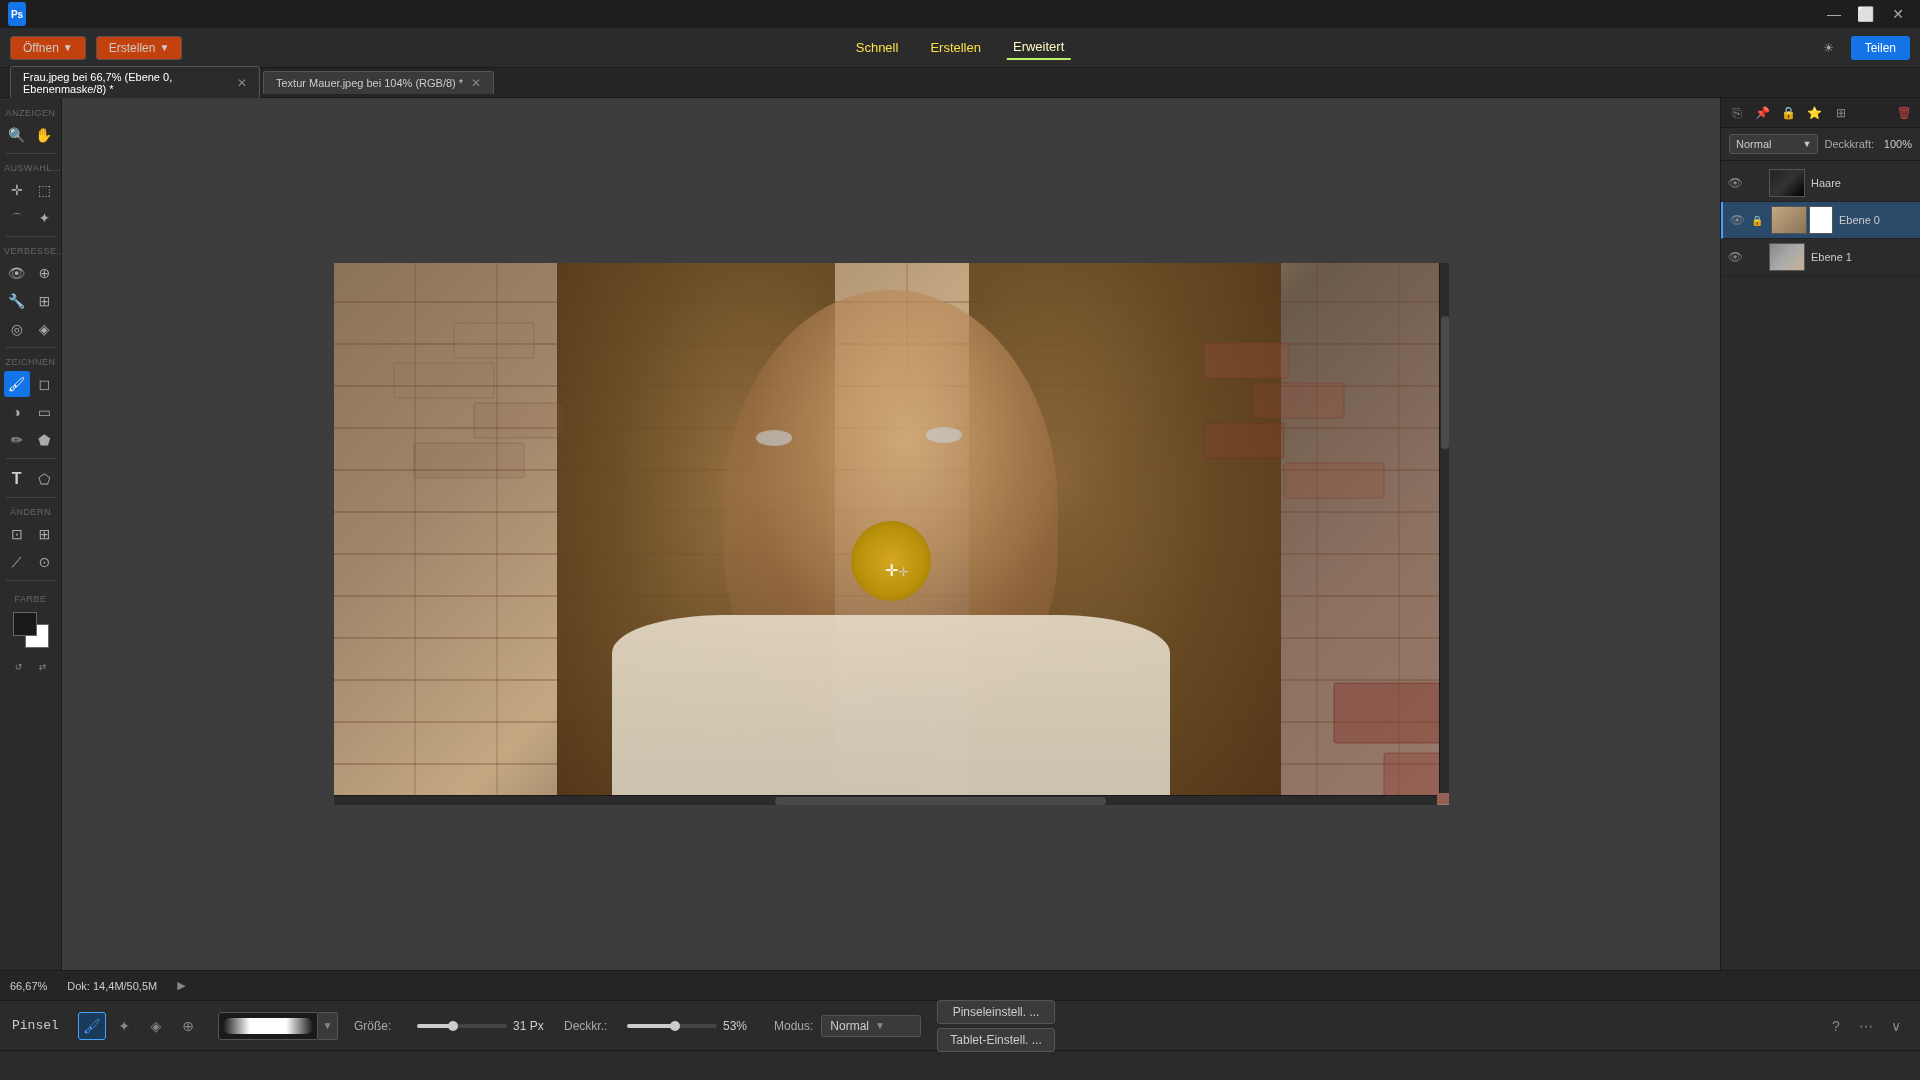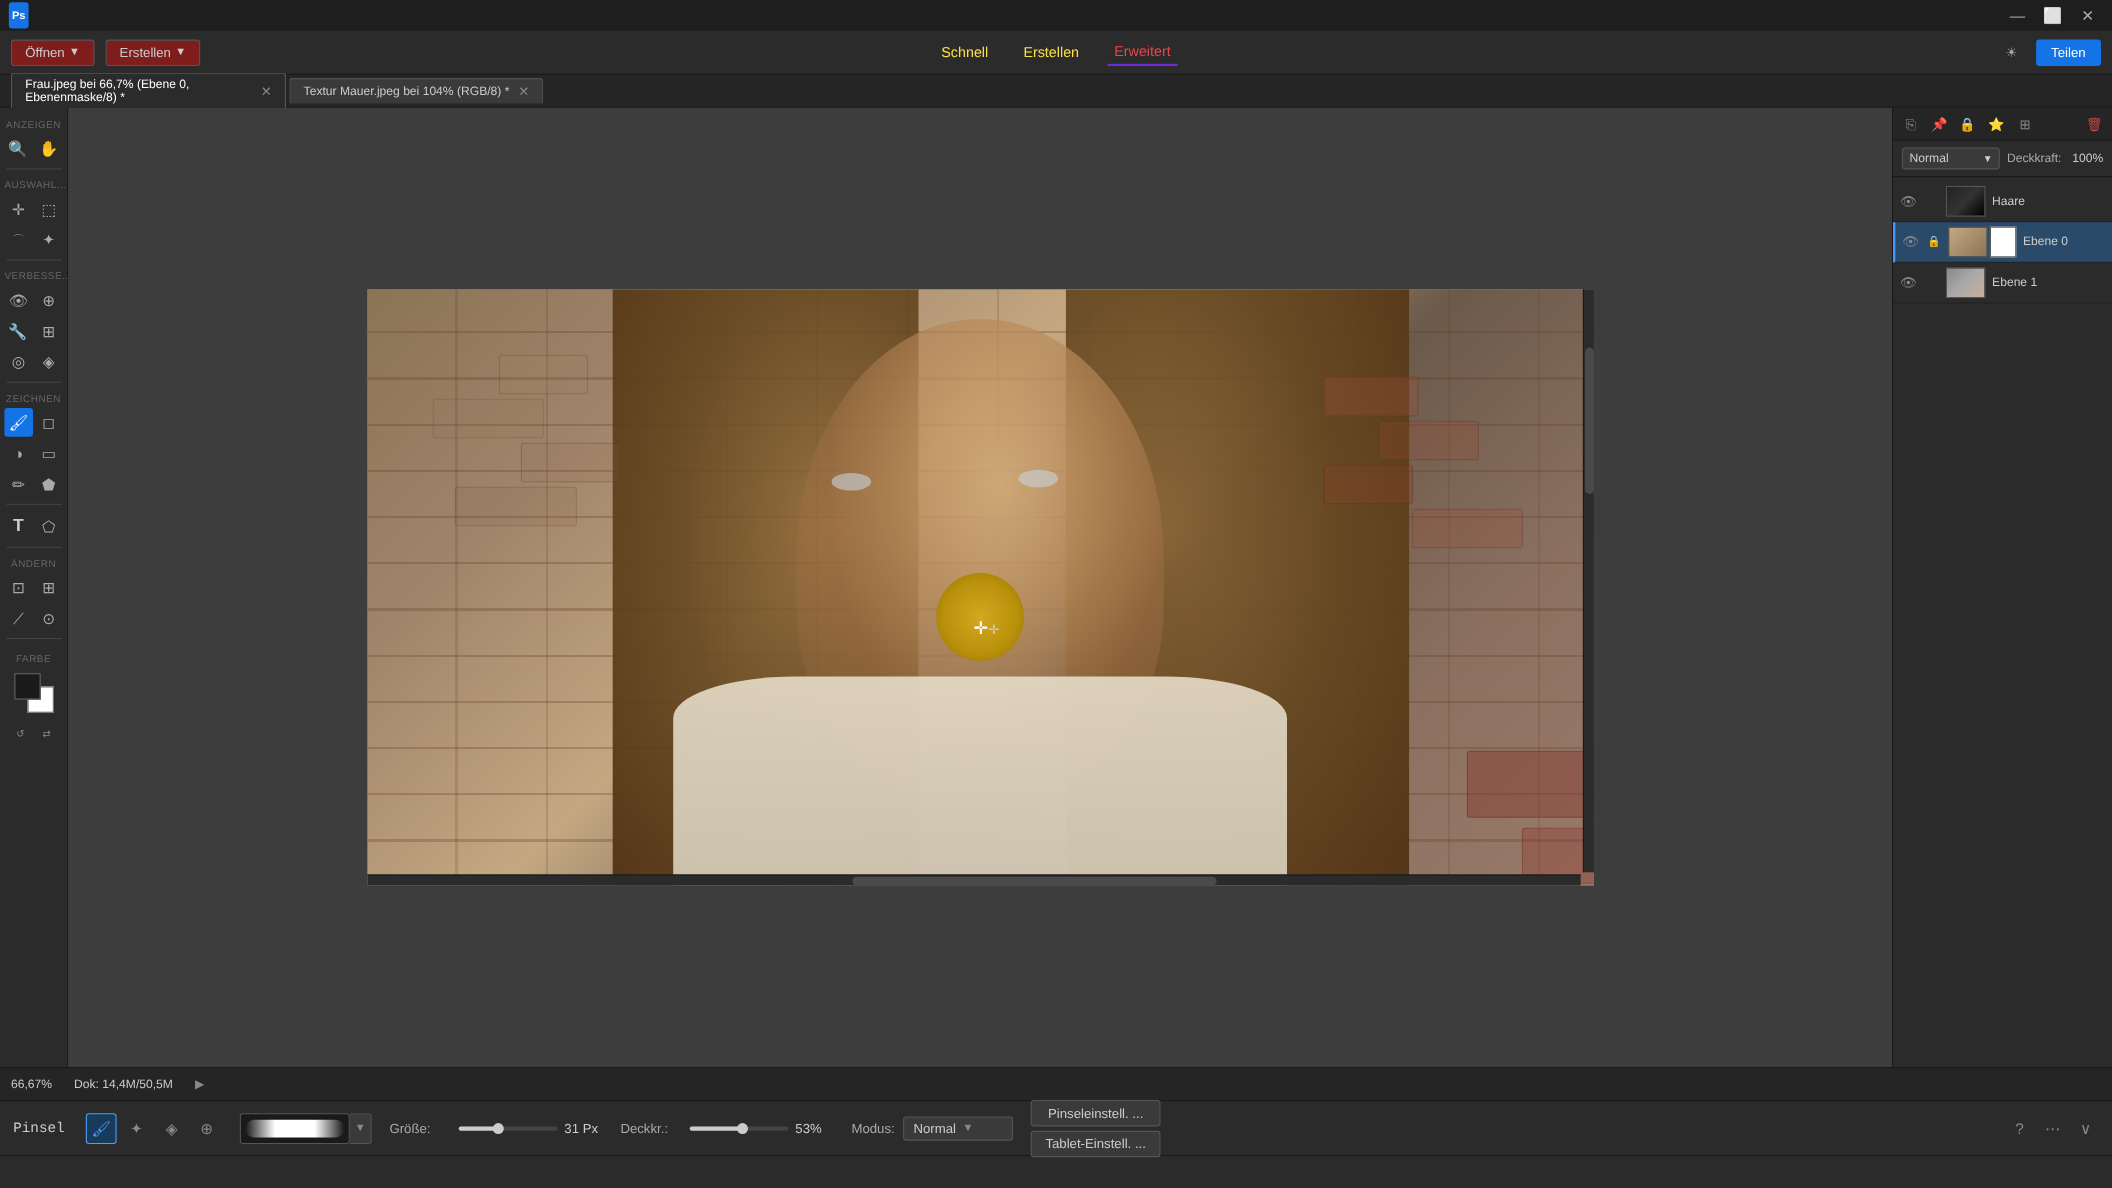--- a/index.html
+++ b/index.html
@@ -8,24 +8,24 @@
     
     #titlebar { width: 100%; height: 28px; background: #1e1e1e; display: flex; align-items: center; padding: 0 8px; gap: 8px; }
     #titlebar .app-icon { width: 18px; height: 24px; background: #1473e6; border-radius: 3px; display: flex; align-items: center; justify-content: center; font-size: 10px; color: white; font-weight: bold; flex-shrink: 0; }
     #titlebar .menu-items { display: flex; gap: 2px; flex: 1; }
     #titlebar .menu-item { padding: 3px 10px; cursor: pointer; border-radius: 3px; font-size: 12px; color: #ccc; }
     #titlebar .win-controls { display: flex; gap: 4px; margin-left: auto; }
     #titlebar .win-btn { width: 28px; height: 22px; display: flex; align-items: center; justify-content: center; cursor: pointer; color: #aaa; font-size: 14px; }
 
     
     #toptoolbar { width: 100%; height: 40px; background: #2b2b2b; border-bottom: 1px solid #1a1a1a; display: flex; align-items: center; padding: 0 10px; gap: 10px; }
-    .btn-toolbar { background: #7f1d1d; border: 1px solid #555; color: #ccc; padding: 4px 12px; border-radius: 3px; cursor: pointer; font-size: 12px; display: flex; align-items: center; gap: 4px; }
+    .btn-toolbar { background: #c2410c; border: 1px solid #555; color: #ccc; padding: 4px 12px; border-radius: 3px; cursor: pointer; font-size: 12px; display: flex; align-items: center; gap: 4px; }
     .mode-tabs { margin-left: auto; display: flex; gap: 20px; align-items: center; }
     .mode-tab { color: #fde047; cursor: pointer; padding: 4px 6px; font-size: 13px; }
-    .mode-tab.active { color: #ef4444; border-bottom: 2px solid #6d28d9; }
+    .mode-tab.active { color: #fef9c3; border-bottom: 2px solid #bef264; }
     .toolbar-right { margin-left: auto; display: flex; align-items: center; gap: 8px; }
     .sun-btn { width: 28px; height: 28px; display: flex; align-items: center; justify-content: center; color: #aaa; cursor: pointer; }
     .btn-share { background: #1473e6; color: white; border: none; padding: 5px 14px; border-radius: 3px; cursor: pointer; font-size: 12px; }
 
     
     #tabbar { width: 100%; height: 30px; background: #252525; display: flex; align-items: center; padding: 0 10px; border-bottom: 1px solid #1a1a1a; }
     .tab { background: #3a3a3a; border: 1px solid #555; border-bottom: none; padding: 4px 12px; border-radius: 3px 3px 0 0; margin-right: 3px; cursor: pointer; color: #ccc; font-size: 11px; display: flex; align-items: center; gap: 8px; max-width: 250px; }
     .tab.active { background: #2b2b2b; border-bottom: 1px solid #2b2b2b; color: #fff; }
     .tab-close { color: #888; font-size: 12px; cursor: pointer; }
 

